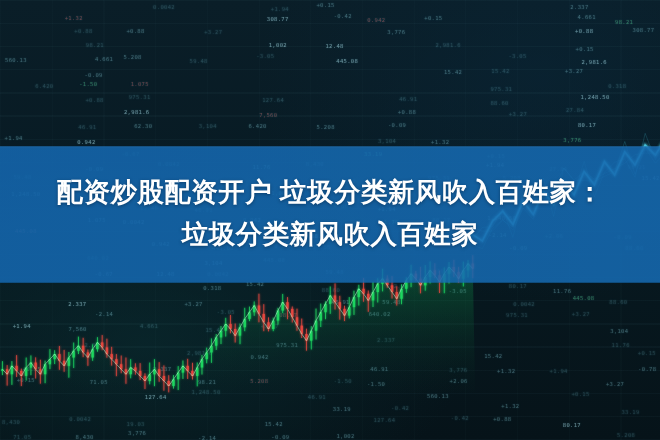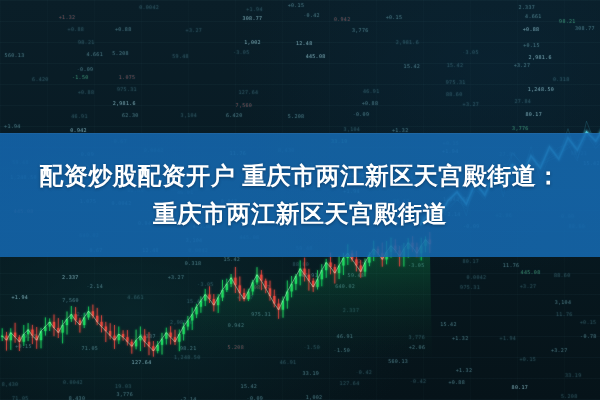--- a/index.html
+++ b/index.html
@@ -549,18 +549,18 @@
           <line x1="429.8" x2="429.8" y1="0.0" y2="20.9" stroke="#e8483f" stroke-width="0.85" opacity="0.85"></line>
           <rect x="428.7" y="7.6" width="2.2" height="4.6" fill="#e8483f" opacity="0.92"></rect>
         </g>
         <path d="M 2.2 103.7 L 6.5 108.2 L 10.8 100.6 L 15.1 105.2 L 19.4 109.8 L 23.8 102.1 L 28.1 97.6 L 32.4 103.7 L 36.7 108.2 L 41.0 99.1 L 45.4 94.5 L 49.7 89.9 L 54.0 96.0 L 58.3 100.6 L 62.6 93.0 L 67.0 86.9 L 71.3 82.3 L 75.6 88.4 L 79.9 93.0 L 84.2 85.4 L 88.6 79.3 L 92.9 83.8 L 97.2 89.9 L 101.5 94.5 L 105.8 99.1 L 110.2 103.7 L 114.5 108.2 L 118.8 102.1 L 123.1 105.2 L 127.4 109.8 L 131.8 114.3 L 136.1 108.2 L 140.4 103.7 L 144.7 109.8 L 149.0 114.3 L 153.4 118.9 L 157.7 112.8 L 162.0 106.7 L 166.3 100.6 L 170.6 105.2 L 175.0 109.8 L 179.3 102.1 L 183.6 94.5 L 187.9 88.4 L 192.2 82.3 L 196.6 74.7 L 200.9 68.6 L 205.2 62.5 L 209.5 67.1 L 213.8 73.2 L 218.2 65.5 L 222.5 57.9 L 226.8 51.8 L 231.1 45.7 L 235.4 53.4 L 239.8 61.0 L 244.1 67.1 L 248.4 59.5 L 252.7 50.3 L 257.0 42.7 L 261.4 48.8 L 265.7 56.4 L 270.0 64.0 L 274.3 71.6 L 278.6 77.7 L 283.0 68.6 L 287.3 59.5 L 291.6 51.8 L 295.9 44.2 L 300.2 36.6 L 304.6 42.7 L 308.9 48.8 L 313.2 54.9 L 317.5 47.3 L 321.8 38.1 L 326.2 30.5 L 330.5 35.1 L 334.8 41.2 L 339.1 33.5 L 343.4 25.9 L 347.8 21.3 L 352.1 27.4 L 356.4 33.5 L 360.7 39.6 L 365.0 30.5 L 369.4 22.9 L 373.7 16.8 L 378.0 21.3 L 382.3 27.4 L 386.6 19.8 L 391.0 13.7 L 395.3 18.3 L 399.6 24.4 L 403.9 16.8 L 408.2 10.7 L 412.6 15.2 L 416.9 21.3 L 421.2 13.7 L 425.5 7.6 L 429.8 12.2" fill="none" stroke="#b9f5cf" stroke-width="0.9" opacity="0.55"></path>
       </svg>
   </div>
 
   <div class="banner">
     <div class="banner-tint"></div>
     <div class="headline">
-      <span>配资炒股配资开户 重庆市两江新区天宫殿街道：</span>
-      <span class="l2">重庆市两江新区天宫殿街道</span>
+      <span>配资炒股配资开户 垃圾分类新风吹入百姓家：</span>
+      <span class="l2">垃圾分类新风吹入百姓家</span>
     </div>
   </div>
 
 </div>
 
 </body></html>

